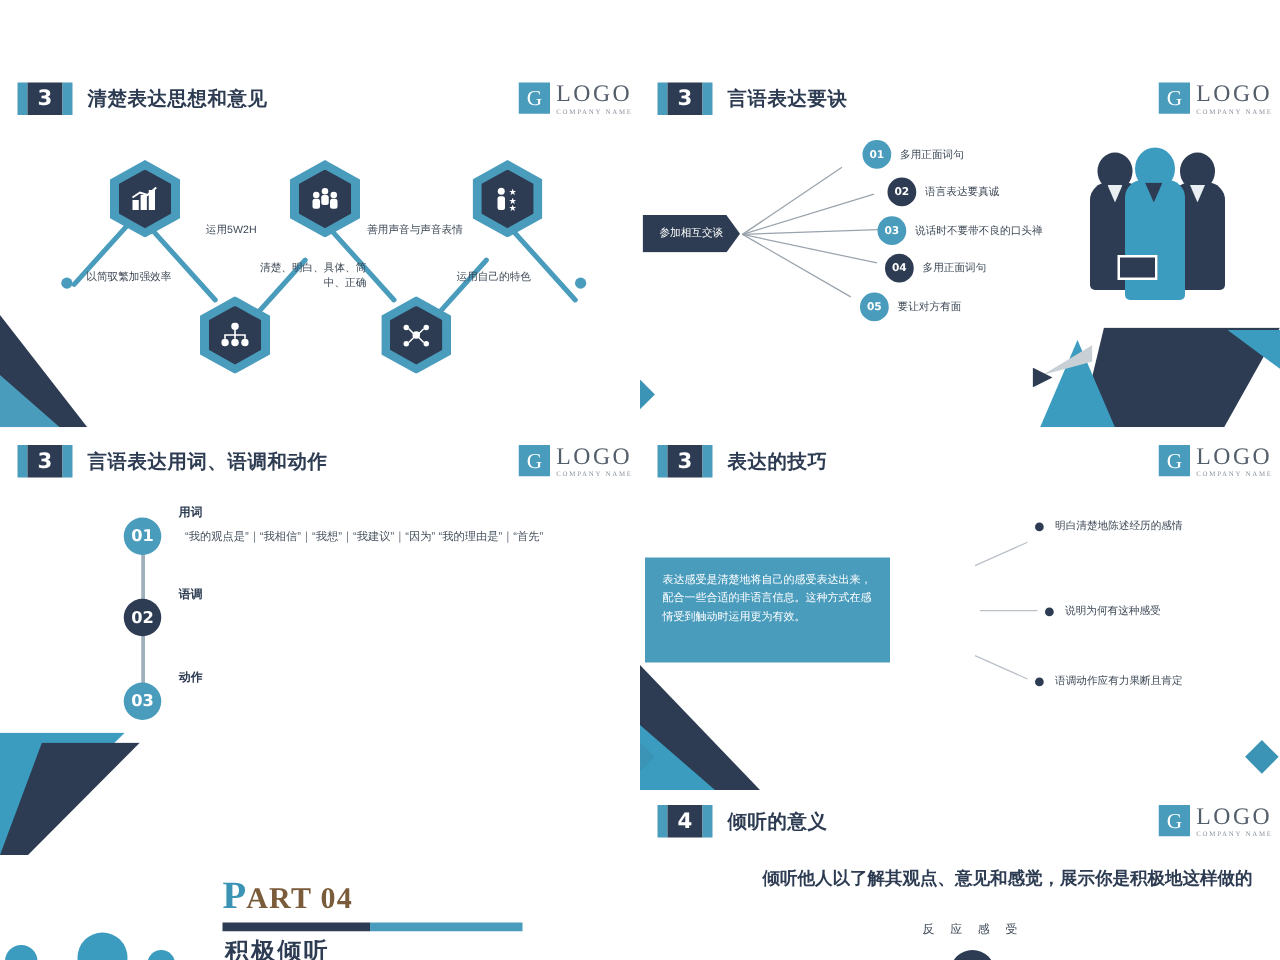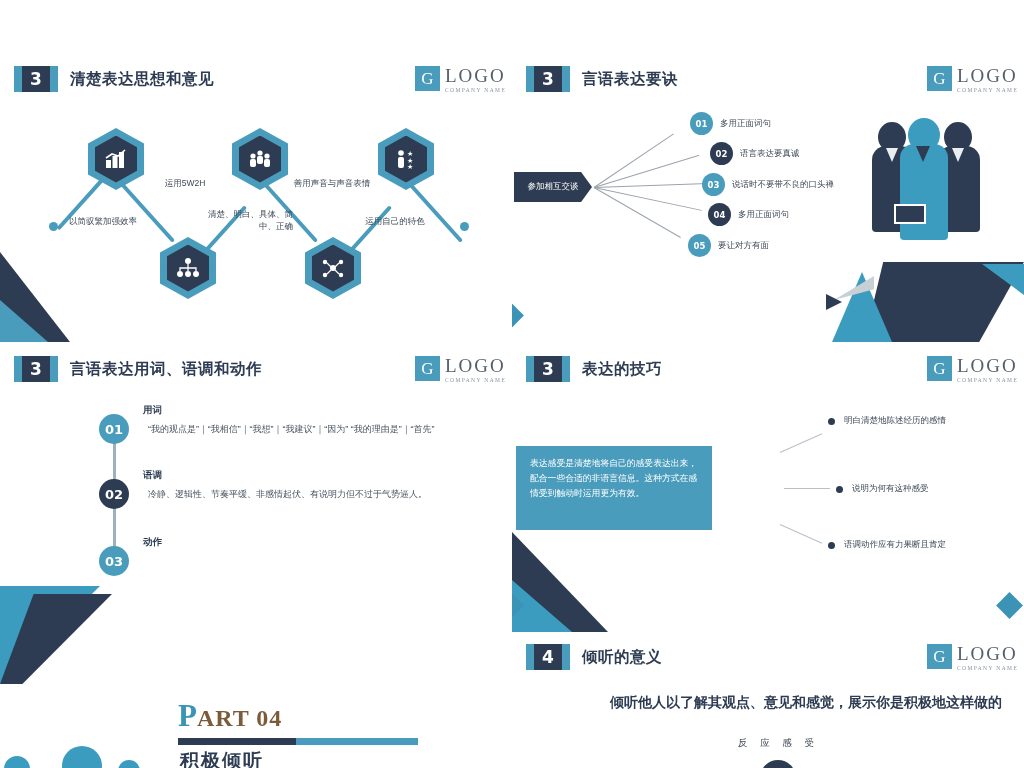--- a/index.html
+++ b/index.html
@@ -295,21 +295,20 @@
   </div>
 
   <div class="vline" style="left:113px;top:90px;height:140px;"></div>
 
   <div class="s3circ" style="left:99px;top:72px;background:#4a9cbd;">01</div>
   <div class="s3h" style="left:143px;top:62px;">用词</div>
   <div class="s3b" style="left:148px;top:80px;width:312px;">“我的观点是”｜“我相信”｜“我想”｜“我建议”｜“因为” “我的理由是”｜“首先”</div>
 
   <div class="s3circ" style="left:99px;top:137px;background:#2d3c52;">02</div>
   <div class="s3h" style="left:143px;top:127px;">语调</div>
-  <div class="s3b" style="left:148px;top:145px;width:330px;">冷静、逻辑性、节奏平缓、非感情起伏、有说明力但不过于气势逼人。</div>
 
   <div class="s3circ" style="left:99px;top:204px;background:#4a9cbd;">03</div>
   <div class="s3h" style="left:143px;top:194px;">动作</div>
 
   <div class="tri" style="left:0;top:244px;width:100px;height:98px;background:#3b9cc0;clip-path:polygon(0 0,100% 0,0 100%);"></div>
   <div class="tri" style="left:0;top:252px;width:112px;height:90px;background:#2d3c52;clip-path:polygon(30% 0,100% 0,20% 100%,0 100%);"></div>
 </div>
 
 <div class="slide s4">
 

